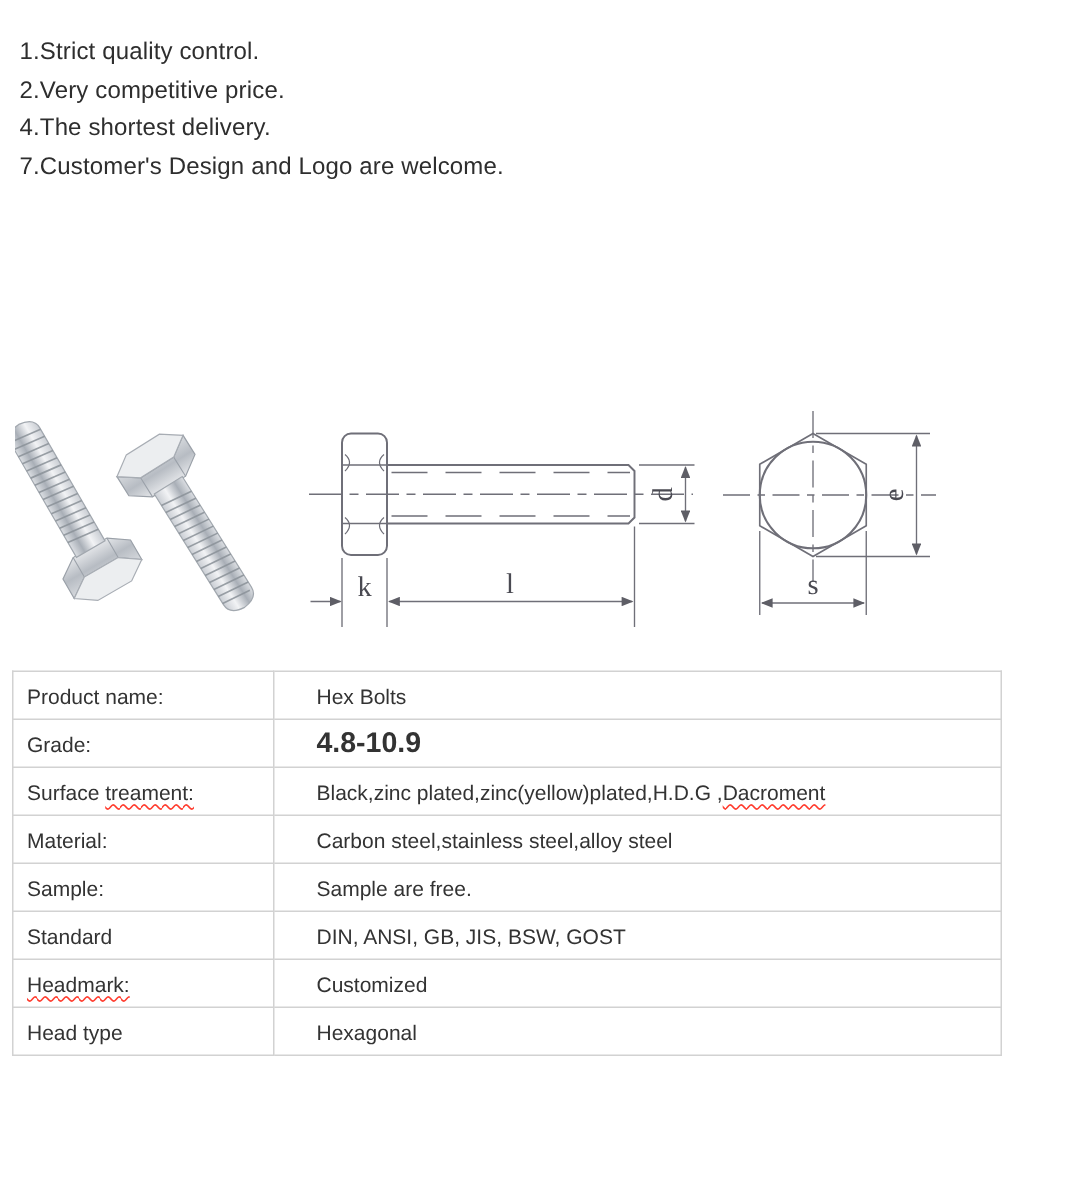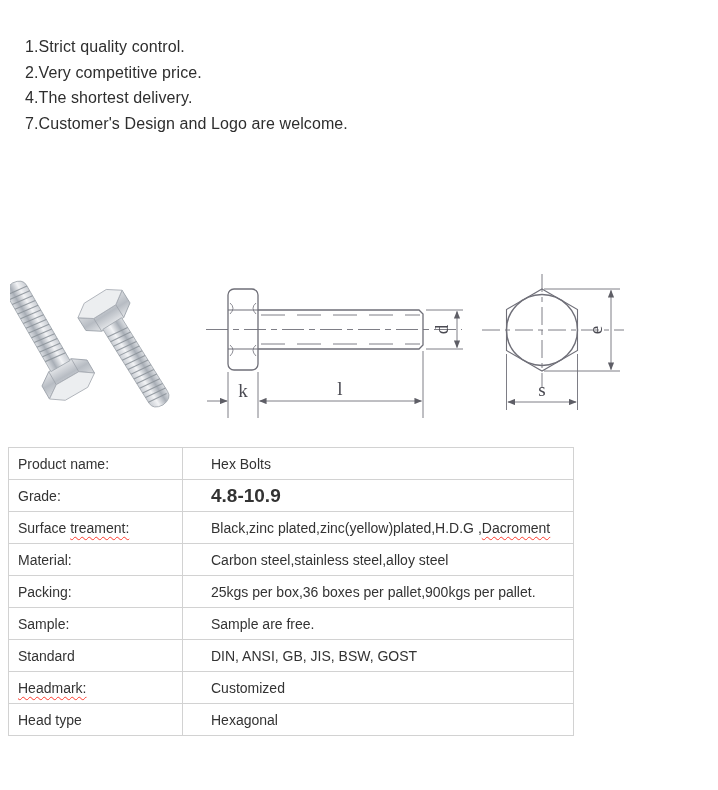--- a/index.html
+++ b/index.html
@@ -2,32 +2,32 @@
 <html><head>
 <meta charset="utf-8">
 <style>
   html,body{margin:0;padding:0;}
   body{
     width:718px;height:790px;background:#ffffff;position:relative;overflow:hidden;
     font-family:"Liberation Sans",sans-serif;
   }
   
   .features{
-    position:absolute;left:13px;top:22px;margin:12px;padding:0;list-style:none;
+    position:absolute;left:13px;top:22px;margin:0;padding:0;list-style:none;
     font-size:16px;line-height:25.5px;color:#2e2e2e;letter-spacing:.1px;
   }
   
   .figures{position:absolute;left:0;top:258px;width:718px;height:178px;}
   .photo{position:absolute;left:10px;top:16px;}
   .side-view{position:absolute;left:200px;top:0;}
   .end-view{position:absolute;left:478px;top:0;}
   .dim-label{font-family:"Liberation Serif",serif;font-size:19px;fill:#4a4a52;}
   
   .spec{
-    position:absolute;left:8px;top:447px;width:566px;border-collapse:collapse;
+    position:absolute;left:8px;top:447px;width:660px;border-collapse:collapse;
     table-layout:fixed;color:#333;font-size:14px;
   }
   .spec td{
     border:1px solid #d2d2d2;height:31px;padding:0 4px 0 9px;vertical-align:middle;
     background:#fff;white-space:nowrap;overflow:hidden;
   }
   .spec td.lbl{width:160px;}
   .spec td.val{padding-left:28px;}
   .spec .big{font-size:19px;font-weight:bold;}
   .squiggle{
@@ -154,24 +154,20 @@
       </tr>
       <tr>
         <td class="lbl"><span>Surface </span><span class="squiggle">treament:</span></td>
         <td class="val"><span>Black,zinc plated,zinc(yellow)plated,H.D.G ,</span><span class="squiggle">Dacroment</span></td>
       </tr>
       <tr>
         <td class="lbl">Material:</td>
         <td class="val">Carbon steel,stainless steel,alloy steel</td>
       </tr>
       <tr>
-        <td class="lbl">Packing:</td>
-        <td class="val">25kgs per box,36 boxes per pallet,900kgs per pallet.</td>
-      </tr>
-      <tr>
         <td class="lbl">Sample:</td>
         <td class="val">Sample are free.</td>
       </tr>
       <tr>
         <td class="lbl">Standard</td>
         <td class="val">DIN, ANSI, GB, JIS, BSW, GOST</td>
       </tr>
       <tr>
         <td class="lbl"><span class="squiggle">Headmark:</span></td>
         <td class="val">Customized</td>

